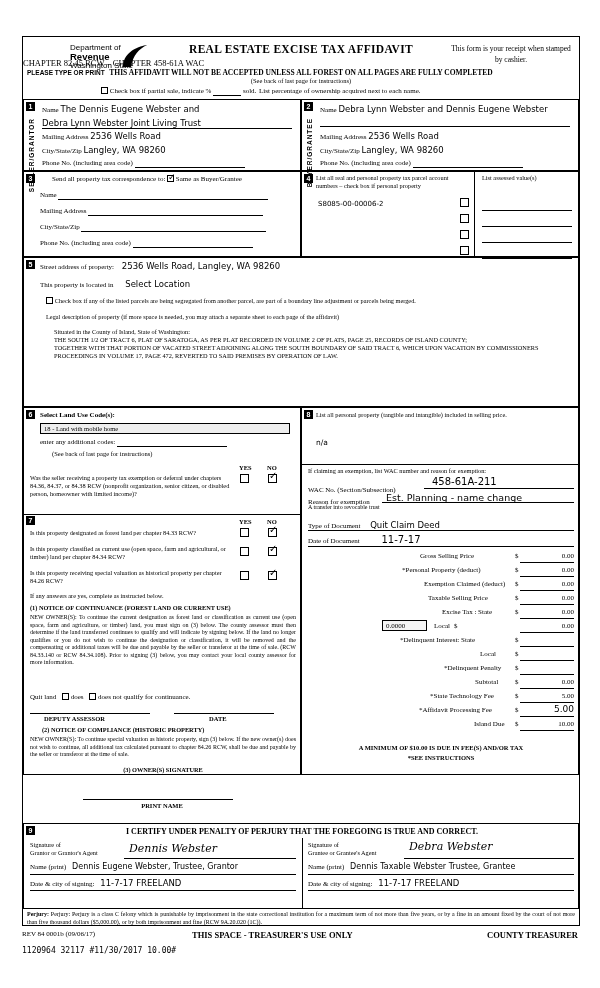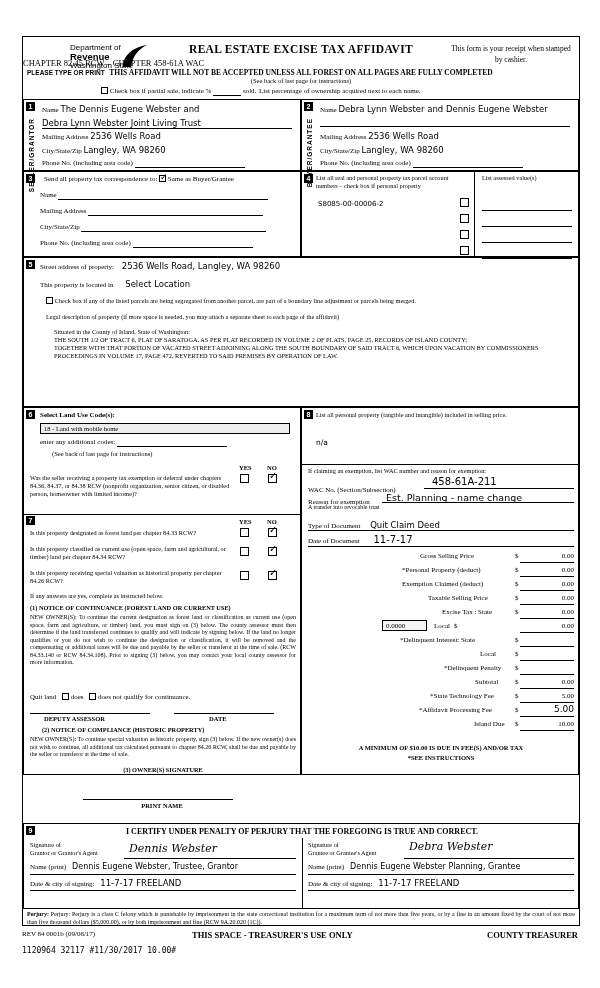--- a/index.html
+++ b/index.html
@@ -92,21 +92,21 @@
     <div class="row" style="left:18px;top:31px;"><span>Mailing Address</span>
       <span class="hw">2536 Wells Road</span></div>
     <div class="row" style="left:18px;top:45px;"><span>City/State/Zip</span>
       <span class="hw">Langley, WA 98260</span></div>
     <div class="row" style="left:18px;top:59px;"><span>Phone No. (including area code)</span>
       <span class="ul" style="width:110px">&nbsp;</span></div>
   </div>
 
   <div class="box" style="left:0;top:134px;width:278px;height:86px;">
     <div class="num" style="left:2px;top:2px;">3</div>
-    <div class="row" style="left:20px;top:3px;">
+    <div class="row" style="left:28px;top:3px;">
       <span>Send all property tax correspondence to:</span>
       <span class="cb cbx"></span>
       <span>Same as Buyer/Grantee</span>
     </div>
     <div class="row" style="left:16px;top:19px;"><span>Name</span>
       <span class="ul" style="width:210px">&nbsp;</span></div>
     <div class="row" style="left:16px;top:35px;"><span>Mailing Address</span>
       <span class="ul" style="width:175px">&nbsp;</span></div>
     <div class="row" style="left:16px;top:51px;"><span>City/State/Zip</span>
       <span class="ul" style="width:185px">&nbsp;</span></div>
@@ -216,34 +216,34 @@
     <div style="position:absolute;left:122px;top:80px;width:150px;border-bottom:1px solid #000;"></div>
     <div class="row" style="left:6px;top:90px;"><span>Reason for exemption</span></div>
     <div class="row hw" style="left:84px;top:84px;font-size:9.5px;">Est. Planning - name change</div>
     <div style="position:absolute;left:80px;top:94px;width:192px;border-bottom:1px solid #000;"></div>
     <div class="row tiny" style="left:6px;top:96px;">A transfer into revocable trust</div>
 
     <div class="row" style="left:6px;top:112px;"><span>Type of Document</span>
       <span class="hw" style="margin-left:8px">Quit Claim Deed</span></div>
     <div style="position:absolute;left:6px;top:122px;width:266px;border-bottom:1px solid #000;"></div>
     <div class="row" style="left:6px;top:126px;"><span>Date of Document</span>
-      <span class="hw" style="margin-left:12px;font-size:10px;">11-7-17</span></div>
+      <span class="hw" style="margin-left:20px;font-size:10px;">11-7-17</span></div>
     <div style="position:absolute;left:6px;top:138px;width:266px;border-bottom:1px solid #000;"></div>
 
     <div class="row" style="left:118px;top:144px;">Gross Selling Price</div>
     <div class="row" style="left:213px;top:144px;">$</div>
     <div class="amt" style="top:144px;">0.00</div>
     <div style="position:absolute;left:218px;top:154px;width:54px;border-bottom:1px solid #000;"></div>
 
     <div class="row" style="left:100px;top:158px;">*Personal Property (deduct)</div>
     <div class="row" style="left:213px;top:158px;">$</div>
     <div class="amt" style="top:158px;">0.00</div>
     <div style="position:absolute;left:218px;top:168px;width:54px;border-bottom:1px solid #000;"></div>
 
-    <div class="row" style="left:100px;top:172px;">Exemption Claimed (deduct)</div>
+    <div class="row" style="left:122px;top:172px;">Exemption Claimed (deduct)</div>
     <div class="row" style="left:213px;top:172px;">$</div>
     <div class="amt" style="top:172px;">0.00</div>
     <div style="position:absolute;left:218px;top:182px;width:54px;border-bottom:1px solid #000;"></div>
 
     <div class="row" style="left:126px;top:186px;">Taxable Selling Price</div>
     <div class="row" style="left:213px;top:186px;">$</div>
     <div class="amt" style="top:186px;">0.00</div>
     <div style="position:absolute;left:218px;top:196px;width:54px;border-bottom:1px solid #000;"></div>
 
     <div class="row" style="left:140px;top:200px;">Excise Tax : State</div>
@@ -312,21 +312,21 @@
     <div style="position:absolute;left:6px;top:50px;width:266px;border-bottom:1px solid #000;"></div>
     <div class="row" style="left:6px;top:54px;"><span>Date &amp; city of signing:</span>
       <span class="hw" style="margin-left:4px;font-size:8.5px;">11-7-17  FREELAND</span></div>
     <div style="position:absolute;left:6px;top:66px;width:266px;border-bottom:1px solid #000;"></div>
 
     <div class="row small" style="left:284px;top:17px;white-space:pre-line;">Signature of
 Grantee or Grantee's Agent</div>
     <div class="row sig" style="left:385px;top:16px;">Debra Webster</div>
     <div style="position:absolute;left:380px;top:34px;width:170px;border-bottom:1px solid #000;"></div>
     <div class="row" style="left:284px;top:38px;"><span>Name (print)</span>
-      <span class="hw" style="margin-left:4px;font-size:8px;">Dennis Eugene Webster Planning, Grantee</span></div>
+      <span class="hw" style="margin-left:4px;font-size:8px;">Dennis Taxable Webster Trustee, Grantee</span></div>
     <div style="position:absolute;left:284px;top:50px;width:266px;border-bottom:1px solid #000;"></div>
     <div class="row" style="left:284px;top:54px;"><span>Date &amp; city of signing:</span>
       <span class="hw" style="margin-left:4px;font-size:8.5px;">11-7-17  FREELAND</span></div>
     <div style="position:absolute;left:284px;top:66px;width:266px;border-bottom:1px solid #000;"></div>
   </div>
 
   <div class="row tiny" style="left:4px;top:874px;width:548px;text-align:justify;"><b>Perjury:</b>
     <span>Perjury: Perjury is a class C felony which is punishable by imprisonment in the state correctional institution for a maximum term of not more than five years, or by a fine in an amount fixed by the court of not more than five thousand dollars ($5,000.00), or by both imprisonment and fine (RCW 9A.20.020 (1C)).</span></div>
  </div>
 

